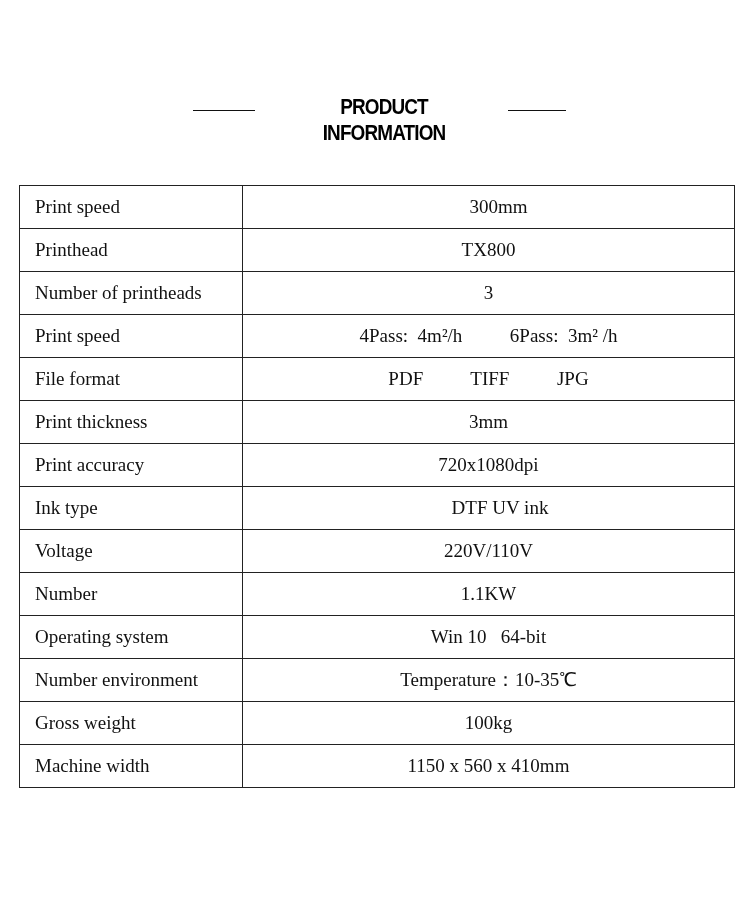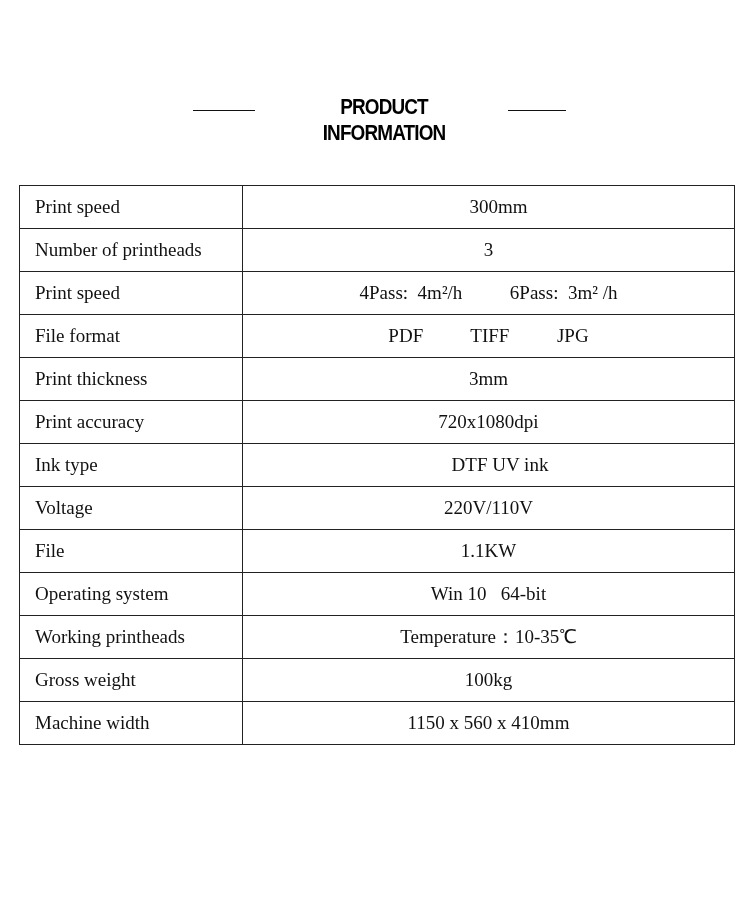--- a/index.html
+++ b/index.html
@@ -23,20 +23,24 @@
   <div class="rule right"></div>
 </div>
 
 <table>
   <tbody id="spec-body">
       <tr>
         <td class="k">Print speed</td>
         <td class="v" style="white-space: pre; padding-left: 20px;">300mm</td>
       </tr>
       <tr>
+        <td class="k">Printhead</td>
+        <td class="v" style="white-space: pre;">TX800</td>
+      </tr>
+      <tr>
         <td class="k">Number of printheads</td>
         <td class="v" style="white-space: pre;">3</td>
       </tr>
       <tr>
         <td class="k">Print speed</td>
         <td class="v" style="white-space: pre;">4Pass:  4m²/h          6Pass:  3m² /h</td>
       </tr>
       <tr>
         <td class="k">File format</td>
         <td class="v" style="white-space: pre;">PDF          TIFF          JPG</td>
@@ -51,29 +55,29 @@
       </tr>
       <tr>
         <td class="k">Ink type</td>
         <td class="v" style="white-space: pre; padding-left: 23px;">DTF UV ink</td>
       </tr>
       <tr>
         <td class="k">Voltage</td>
         <td class="v" style="white-space: pre;">220V/110V</td>
       </tr>
       <tr>
-        <td class="k">File</td>
+        <td class="k">Number</td>
         <td class="v" style="white-space: pre;">1.1KW</td>
       </tr>
       <tr>
         <td class="k">Operating system</td>
         <td class="v" style="white-space: pre;">Win 10   64-bit</td>
       </tr>
       <tr>
-        <td class="k">Working printheads</td>
+        <td class="k">Number environment</td>
         <td class="v" style="white-space: pre;">Temperature：10-35℃</td>
       </tr>
       <tr>
         <td class="k">Gross weight</td>
         <td class="v" style="white-space: pre; text-align: center;">100kg</td>
       </tr>
       <tr>
         <td class="k">Machine width</td>
         <td class="v" style="white-space: pre;">1150 x 560 x 410mm</td>
       </tr>

